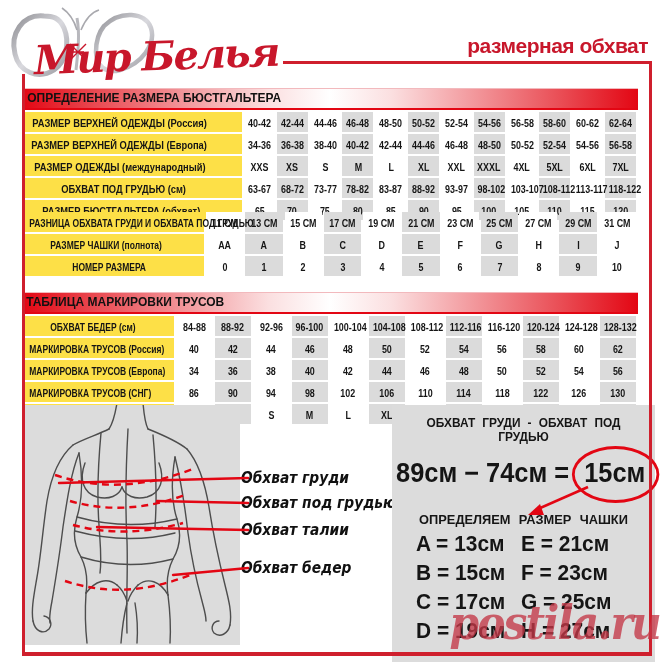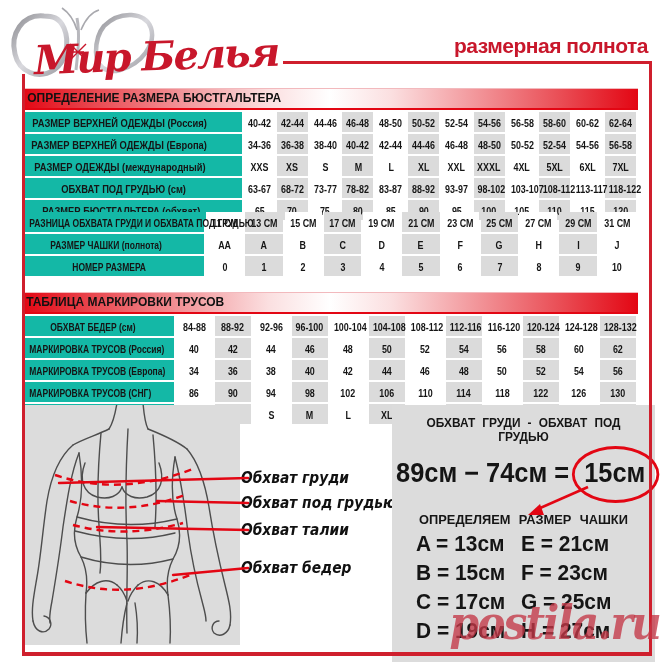--- a/index.html
+++ b/index.html
@@ -24,21 +24,21 @@
 
   
   .tbl{position:absolute;left:22px;width:616px;}
   #t1{top:88px;} #t2{top:210px;} #t3{top:292px;}
   .band{height:19px;line-height:19px;text-align:left;font-weight:bold;font-size:12.5px;
         color:#111;border-top:1px solid #f2b9bd;border-bottom:2px solid #e30613;
         background:linear-gradient(90deg,#e30613 0%,#e94a52 12%,#fbdfe0 40%,#ffffff 50%,#fbdfe0 60%,#e94a52 88%,#e30613 100%);}
   .band .cond2{display:inline-block;transform:scaleX(.96);white-space:nowrap;}
   table.sizes{width:100%;table-layout:fixed;border-collapse:separate;border-spacing:2px 2px;}
   table.sizes td{height:16px;text-align:center;vertical-align:middle;overflow:visible;}
-  td.lbl{background:#14b8a6;text-align:left;}
+  td.lbl{background:#fde047;text-align:left;}
   td.lbl .cond{display:inline-block;transform:scaleX(.85);transform-origin:0 50%;
                white-space:nowrap;font-weight:bold;font-size:11px;padding-left:5px;}
   #t2 td.lbl .cond,#t3 td.lbl .cond{font-size:10px;}
   td.g{background:#dbdbdb;} td.w{background:#fff;}
   td .v{display:inline-block;transform:scaleX(.85);white-space:nowrap;
         font-weight:bold;font-size:10.5px;}
 
   
   .fig-panel{position:absolute;left:25px;top:405px;width:215px;height:240px;
              background:#dcdcdc;overflow:hidden;}
@@ -90,21 +90,21 @@
       </defs>
       <path d="M38,12 C16,10 4,30 9,50 C13,68 32,76 48,66 C60,58 64,38 58,24 C53,13 46,12 38,12 Z" fill="none" stroke="url(#silver)" stroke-width="5"></path>
       <path d="M98,22 C114,6 140,8 145,24 C150,40 136,60 114,66 C100,70 90,62 90,48 C90,36 93,28 98,22 Z" fill="none" stroke="url(#silver)" stroke-width="4.5"></path>
       <path d="M70,66 C72,48 74,30 71,14" fill="none" stroke="#b8b8bd" stroke-width="3"></path>
       <path d="M71,26 C68,16 62,8 56,4" fill="none" stroke="#a9a9ae" stroke-width="1.6"></path>
       <path d="M75,26 C80,14 86,8 93,6" fill="none" stroke="#a9a9ae" stroke-width="1.6"></path>
       <path d="M64,40 L80,56 M64,56 L80,40 M66,48 L78,48" stroke="#c8172b" stroke-width="1.4"></path>
     </svg>
     <span class="logo-text">Мир Белья</span>
   </div>
-  <div class="page-title">размерная полнота</div>
+  <div class="page-title">размерная обхват</div>
 
   <div class="fl fl-top"></div>
   <div class="fl fl-right"></div>
   <div class="fl fl-bottom"></div>
   <div class="fl fl-left"></div>
 
   <section class="tbl" id="t1">
     <div class="band">
       <span class="cond2">ОПРЕДЕЛЕНИЕ РАЗМЕРА БЮСТГАЛЬТЕРА</span>
     </div>

